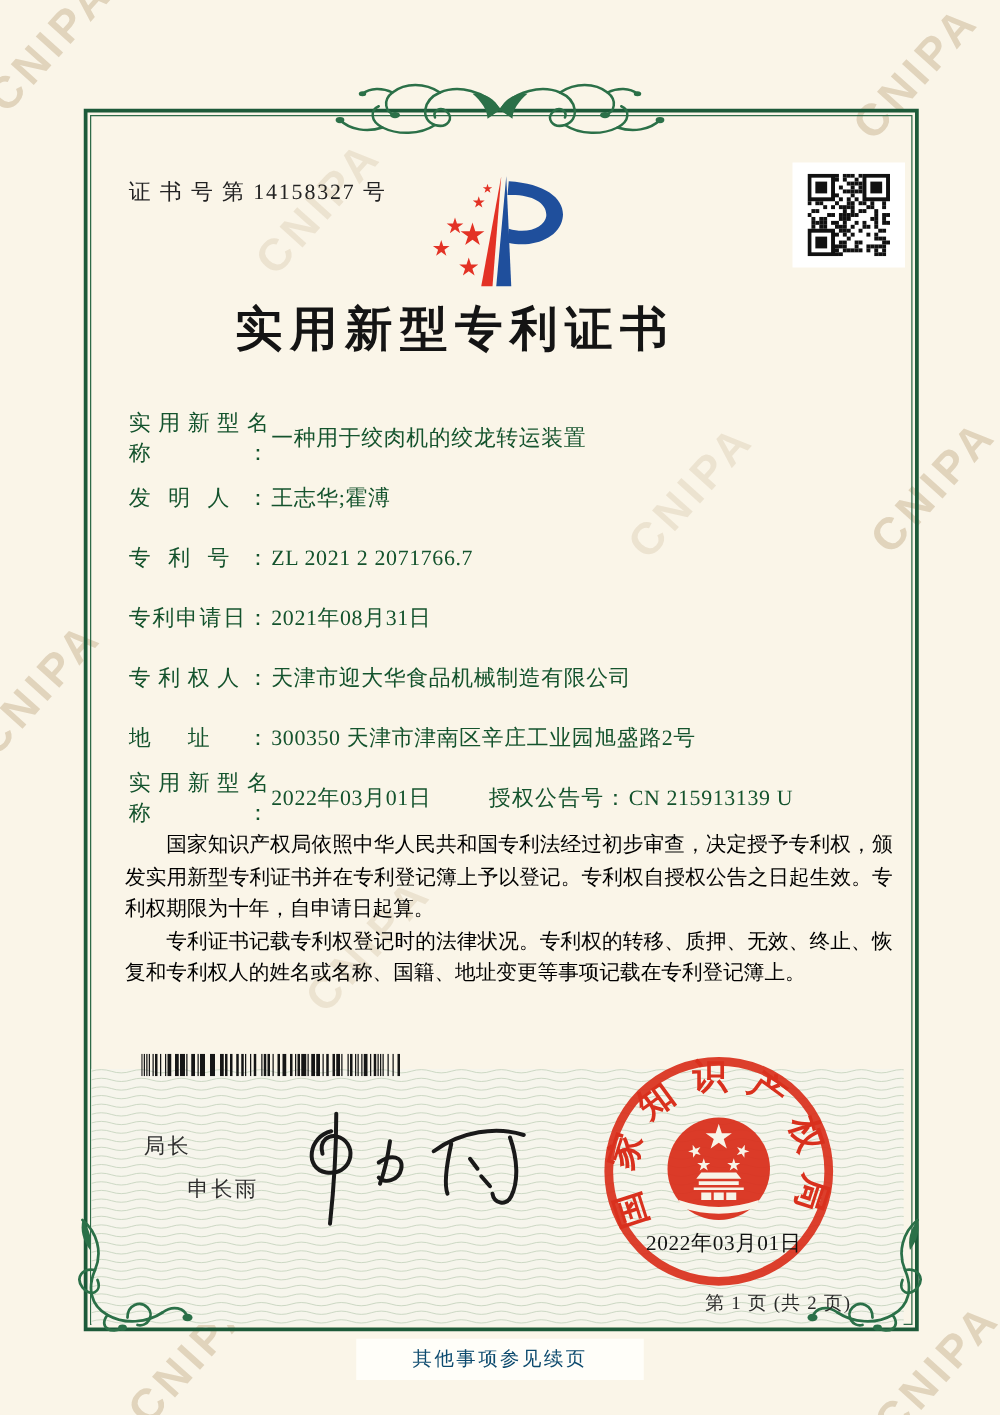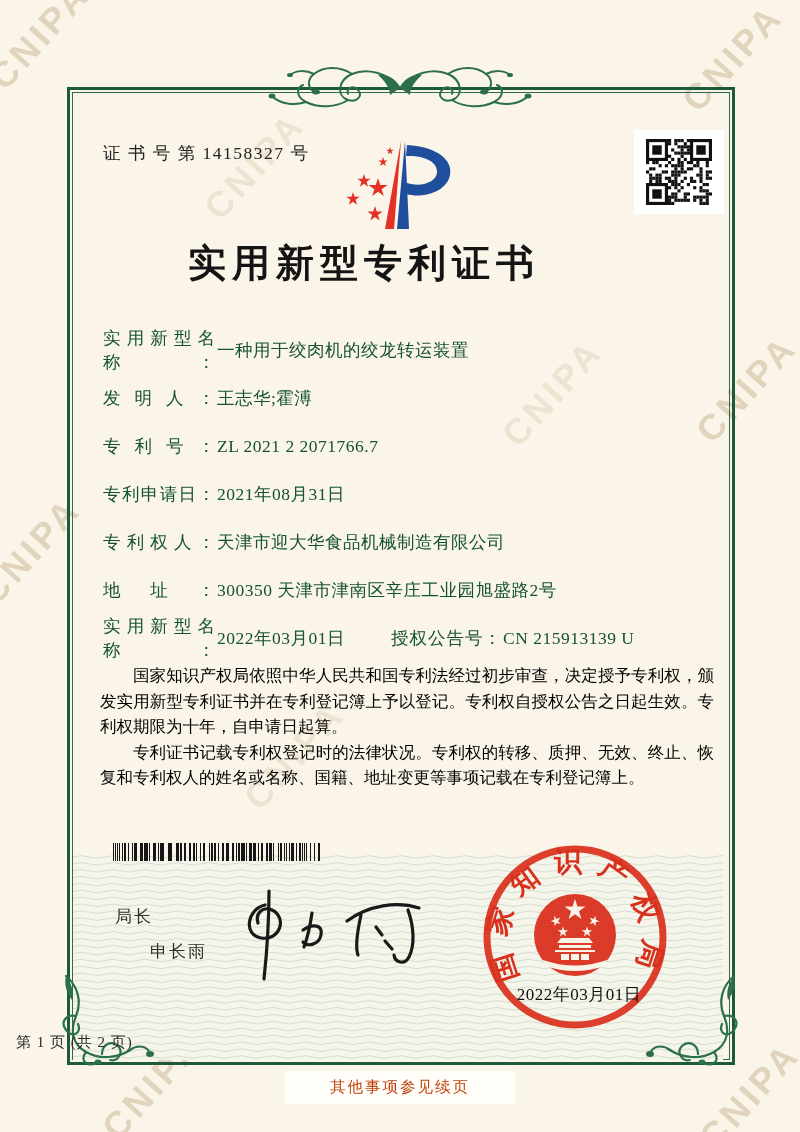--- a/index.html
+++ b/index.html
@@ -47,25 +47,25 @@
   .sig-title{position:absolute;left:115px;top:905px;font-family:"Liberation Sans","DejaVu Sans",sans-serif;
              font-size:17px;color:#2d2d2d;letter-spacing:2px;text-align:right;}
   .sig-name{position:absolute;left:115px;top:940px;font-family:"Liberation Sans","DejaVu Sans",sans-serif;
             font-size:17px;color:#2d2d2d;letter-spacing:2px;margin-left:35px;}
   .sig{position:absolute;left:235px;top:885px;width:195px;height:100px;}
 
   .seal{position:absolute;left:477px;top:839px;width:196px;height:196px;}
   .seal-date{position:absolute;left:500px;top:983px;width:158px;text-align:center;
              font-size:17px;color:#111;letter-spacing:.5px;}
 
-  .page-footer{position:absolute;left:0;top:1033px;width:681px;text-align:left;
-               font-size:15px;color:#2a2a2a;letter-spacing:1px;padding-left:16px;}
+  .page-footer{position:absolute;left:0;top:1033px;width:681px;text-align:right;
+               font-size:15px;color:#2a2a2a;letter-spacing:1px;}
   .note-box{position:absolute;left:285px;top:1071px;width:230px;height:33px;background:#fffef9;
             display:flex;align-items:center;justify-content:center;font-size:15.5px;
-            letter-spacing:2px;color:#c2410c;}
+            letter-spacing:2px;color:#0c4a6e;}
 </style>
 </head>
 <body>
 
 <div class="page">
 
   <span class="wm" style="left:-25px;top:15px">CNIPA</span>
   <span class="wm light" style="left:190px;top:145px">CNIPA</span>
   <span class="wm" style="left:668px;top:37px">CNIPA</span>
   <span class="wm" style="left:-34px;top:530px">CNIPA</span>

